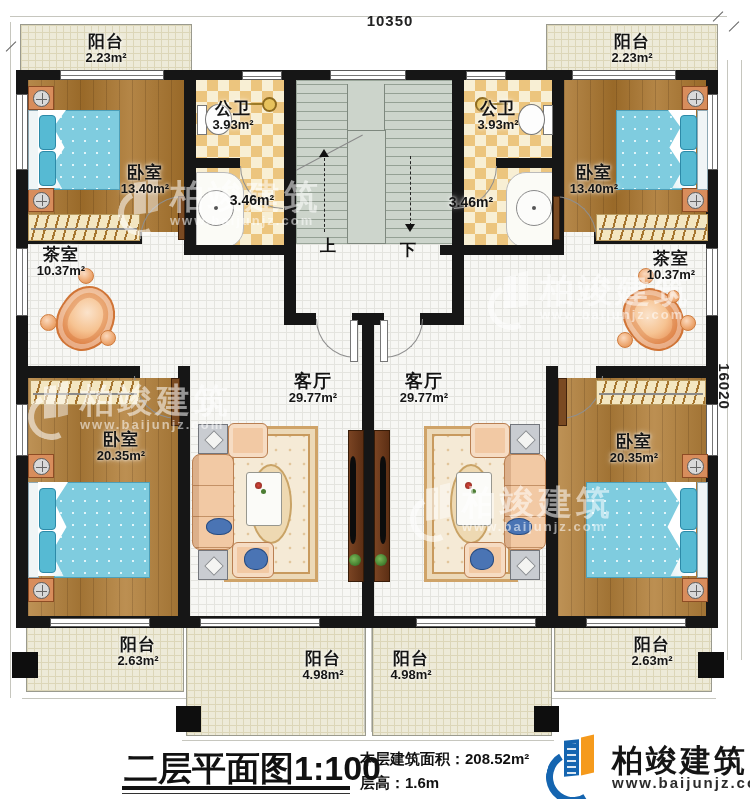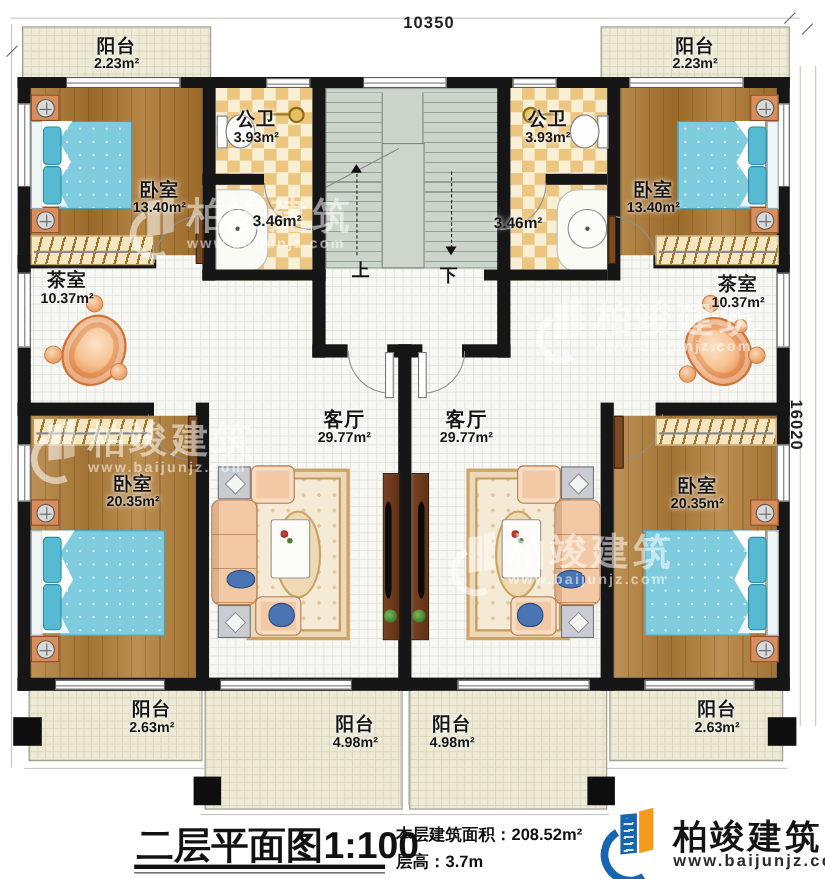--- a/index.html
+++ b/index.html
@@ -445,21 +445,21 @@
 
   <div class="titlemain" style="left:124px;top:746px;">
     <span>二层平面图</span><span>1:100</span>
   </div>
   <div class="uline1" style="left:122px;top:786px;width:228px;height:4px;"></div>
   <div class="uline2" style="left:122px;top:793px;width:228px;height:1px;"></div>
   <div class="info" style="left:360px;top:750px;">
     <span>本层建筑面积：</span><span>208.52m²</span>
   </div>
   <div class="info" style="left:360px;top:774px;">
-    <span>层高：</span><span>3.7m</span>
+    <span>层高：</span><span>1.6m</span>
   </div>
 
   <div class="blogo" style="left:546px;top:734px;">
     <div class="sw"></div>
       <div class="b1"></div>
       <div class="b2"></div>
   </div>
   <div class="brandname" style="left:612px;top:740px;">柏竣建筑</div>
   <div class="brandurl" style="left:612px;top:774px;">www.baijunjz.com</div>
 

